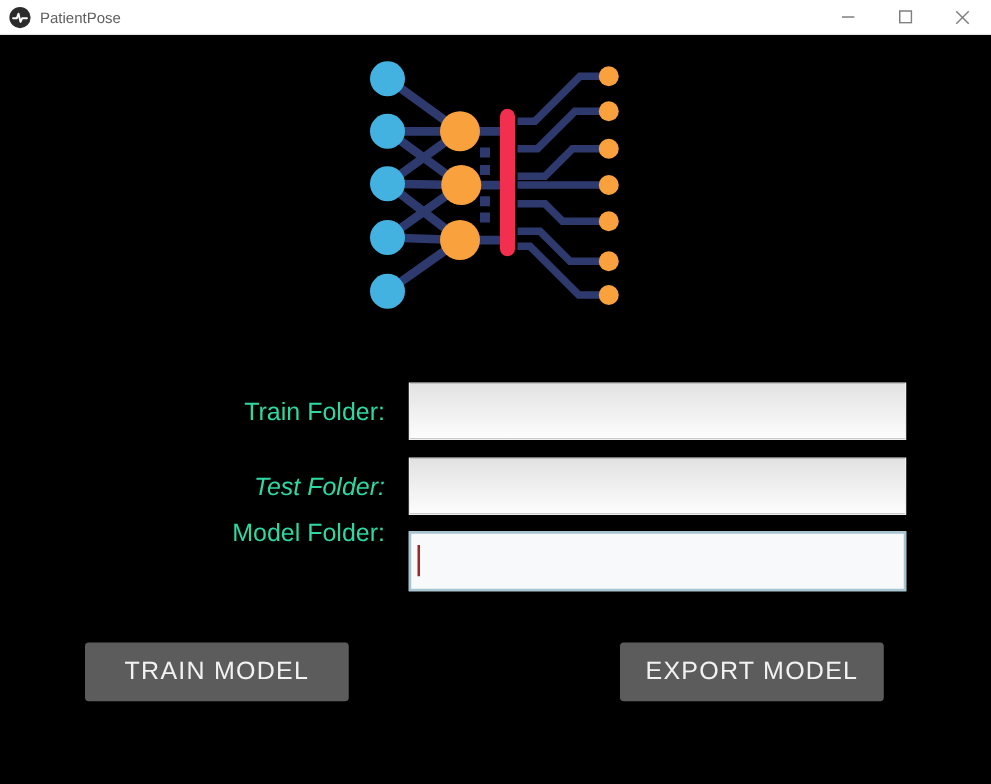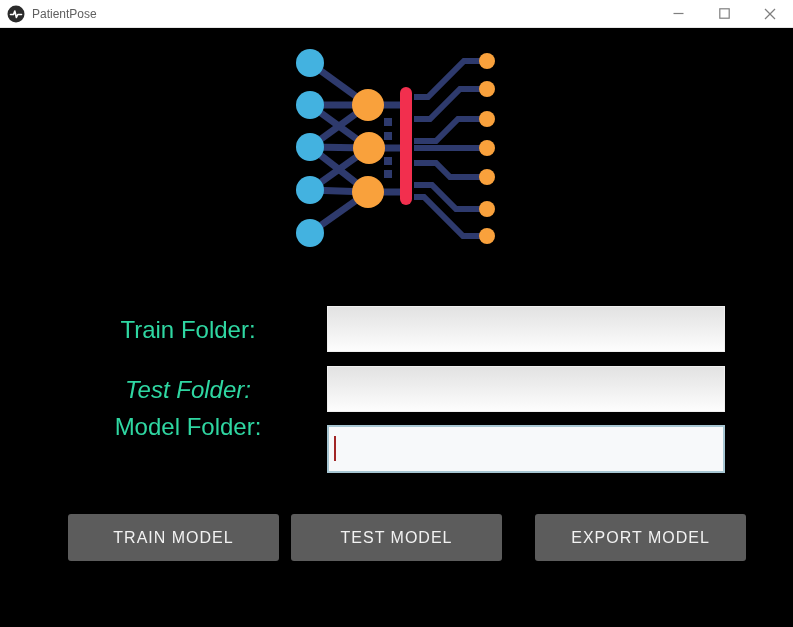--- a/index.html
+++ b/index.html
@@ -22,22 +22,22 @@
     background: transparent; border: none; cursor: default;
   }
   .win-btn svg { display: block; }
 
   
   .content { position: absolute; top: 28px; left: 0; width: 793px; height: 599px; background: #000000; }
 
   .nn-graphic { position: absolute; left: 290px; top: 12px; width: 210px; height: 210px; }
 
   .field-label {
-    position: absolute; left: 68px; width: 240px; text-align: center;
-    color: #2fd7a2; font-size: 24px; line-height: 22px;
+    position: absolute; left: 68px; width: 240px; text-align: right;
+    color: #2fd7a2; font-size: 20px; line-height: 22px;
   }
   .lbl-1 { top: 291px; }
   .lbl-2 { top: 351px; font-style: italic; }
   .lbl-3 { top: 388px; }
 
   .field {
     position: absolute; left: 327px; width: 398px; height: 46px;
     border: 1px solid #efefef;
     background: linear-gradient(180deg, #e2e2e2 0%, #fdfdfd 100%);
     font-size: 17px; color: #222; padding: 0 8px; outline: none;
@@ -54,25 +54,25 @@
   }
   .caret {
     position: absolute; left: 7px; top: 11px; width: 2px; height: 25px;
     background: #a12626; pointer-events: none;
   }
 
   .action-btn {
     position: absolute; top: 486px; width: 211px; height: 47px;
     background: #5c5c5c; color: #f2f2f2; border: none; border-radius: 3px;
     font-family: "Liberation Sans", sans-serif;
-    font-size: 16px; letter-spacing: 1px; cursor: pointer;
+    font-size: 20px; letter-spacing: 1px; cursor: pointer;
   }
   .btn-1 { left: 68px; }
   .btn-2 { left: 291px; }
-  .btn-3 { left: 535px; }
+  .btn-3 { left: 496px; }
 </style>
 </head>
 <body>
 
 <div class="window">
 
   <div class="titlebar">
     <svg class="app-icon" viewBox="0 0 18 18">
       <circle cx="9" cy="9" r="8.5" fill="#2b2b2b"></circle>
       <polyline points="3.5,9.5 6.5,9.5 7.8,6 9.4,12.5 10.8,9.5 14.5,9.5" fill="none" stroke="#ffffff" stroke-width="1.6" stroke-linecap="round" stroke-linejoin="round"></polyline>
@@ -168,17 +168,16 @@
     <div class="field-label lbl-2">Test Folder:</div>
     <input class="field fld-2" type="text" value="" style="">
 
     <div class="field-label lbl-3">Model Folder:</div>
     <div class="field-wrap-3">
       <input class="field-focused" type="text" value="" style="">
       <span class="caret"></span>
     </div>
 
     <button class="action-btn btn-1">TRAIN MODEL</button>
-    <button class="action-btn btn-2">TEST MODEL</button>
     <button class="action-btn btn-3">EXPORT MODEL</button>
 
   </div>
 </div>
 
 </body></html>

